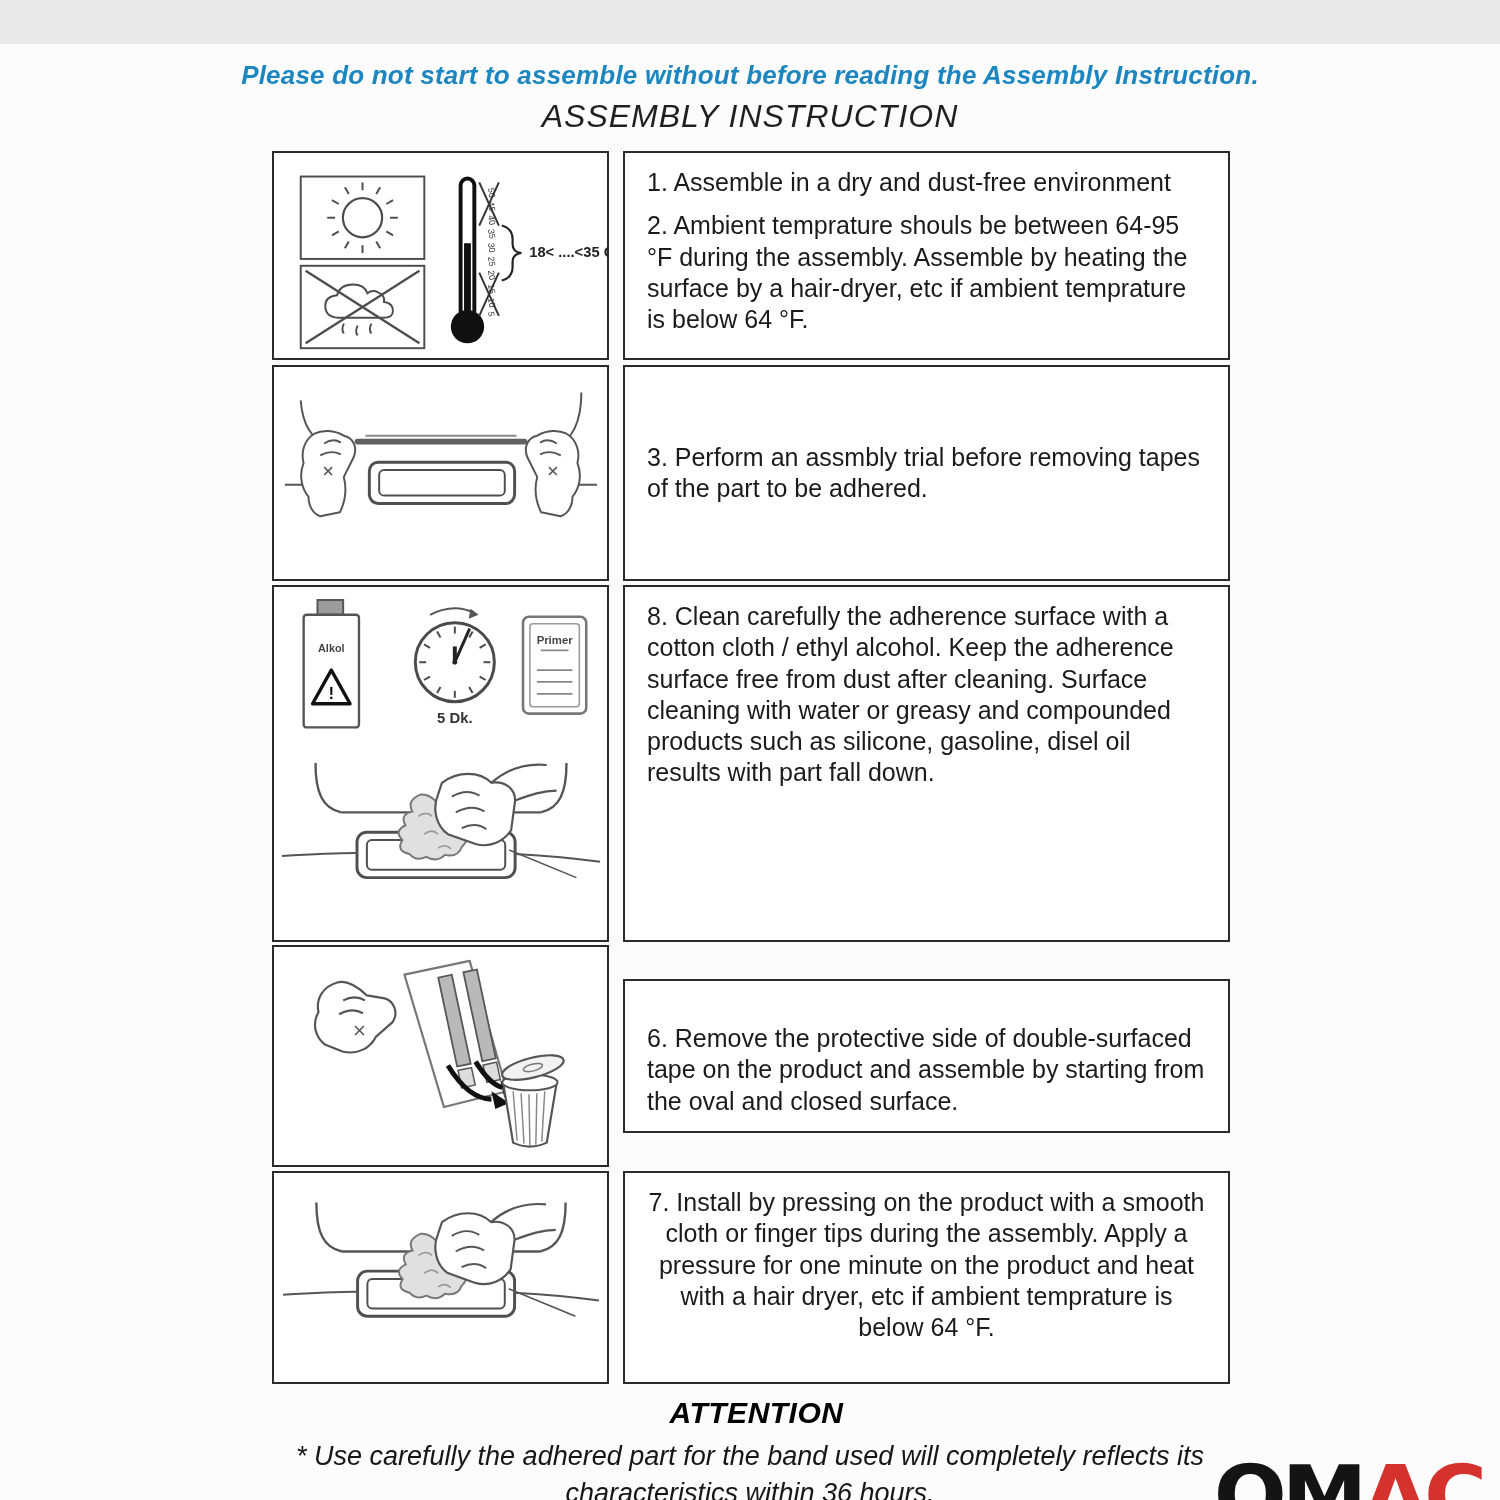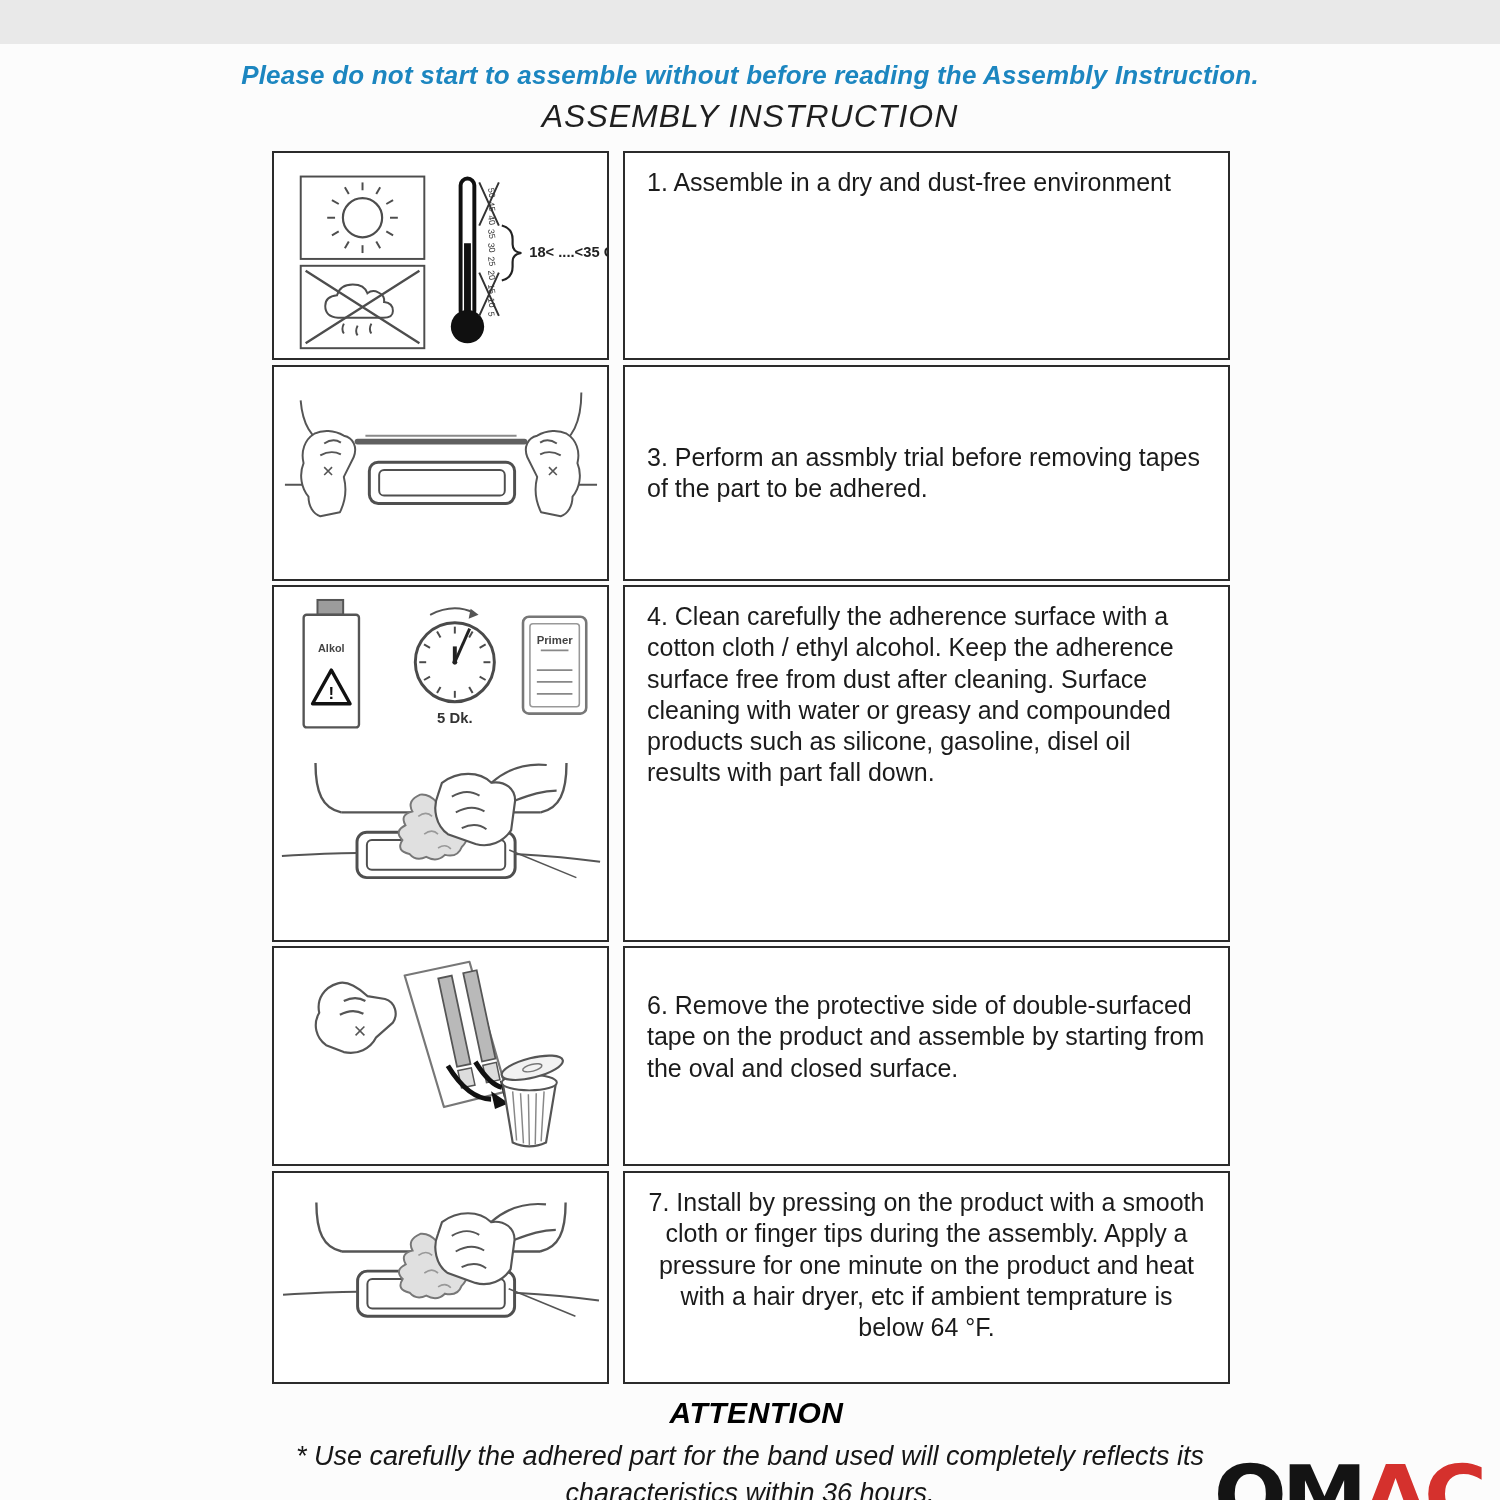--- a/index.html
+++ b/index.html
@@ -92,20 +92,21 @@
           <text x="217" y="148" transform="rotate(82 217 148)">10</text>
           <text x="217" y="162" transform="rotate(82 217 162)">5</text>
         </g>
         <path d="M208,30 L228,74 M228,30 L208,74 M208,122 L228,166 M228,122 L208,166" stroke="#333" stroke-width="2" fill="none"></path>
         <path d="M231,74 q11,3 11,14 l0,5 q0,8 9,9 q-9,1 -9,9 l0,5 q0,11 -11,14" stroke="#222" stroke-width="2.2" fill="none"></path>
         <text x="259" y="106" font-size="15" font-weight="bold" fill="#222">18&lt; ....&lt;35 C</text>
       </svg>
     </div>
     <div class="box textbox">
       <p>1. Assemble in a dry and dust-free environment</p>
+      <p>2. Ambient temprature shouls be between 64-95 °F during the assembly. Assemble by heating the surface by a hair-dryer, etc if ambient temprature is below 64 °F.</p>
     </div>
   </div>
 
   <div class="row" style="top:321px;height:216px;">
     <div class="box illus">
       <svg viewBox="0 0 337 216">
         <path d="M26,34 C28,58 36,72 54,82 M312,26 C312,56 303,74 284,84" stroke="#555" stroke-width="2" fill="none"></path>
         <path d="M10,120 L42,120 M296,120 L328,120" stroke="#555" stroke-width="2" fill="none"></path>
         <line x1="84" y1="76" x2="254" y2="76" stroke="#606060" stroke-width="6" stroke-linecap="round"></line>
         <line x1="92" y1="70" x2="246" y2="70" stroke="#8a8a8a" stroke-width="2"></line>
@@ -176,25 +177,25 @@
           <path d="M238,114 L306,142" stroke="#555" stroke-width="1.6" fill="none"></path>
           <path d="M148,58 q-14,6 -8,17 q-13,3 -7,14 q-12,6 -3,15 q-7,11 7,14 q7,8 17,3 q11,6 19,-2 q13,3 17,-8 q10,-10 2,-19 q6,-13 -6,-18 q-9,-11 -21,-8 q-8,-9 -17,-8 Z" fill="#e0e0e0" stroke="#777" stroke-width="2"></path>
           <path d="M146,80 q8,-6 14,0 M152,98 q8,-6 14,0 M166,112 q8,-5 13,1" stroke="#999" stroke-width="1.6" fill="none"></path>
           <path d="M170,46 C186,34 208,34 220,46 C234,44 244,52 244,64 L240,94 C232,106 218,112 204,108 L176,98 C164,90 160,72 166,58 Z" fill="#fff" stroke="#555" stroke-width="2.2"></path>
           <path d="M180,60 q15,-9 28,-1 M184,76 q16,-9 29,-1 M190,92 q14,-7 25,1" stroke="#555" stroke-width="2" fill="none"></path>
           <path d="M220,46 C236,32 256,26 276,28 M244,64 C260,58 272,54 286,54" stroke="#555" stroke-width="2.2" fill="none"></path>
         </g>
       </svg>
     </div>
     <div class="box textbox">
-      <p>4. Clean carefully the adherence surface with a cotton cloth / ethyl alcohol. Keep the adherence surface free from dust after cleaning. Surface cleaning with water or greasy and compounded products such as silicone, gasoline, disel oil results with part fall down.</p>
-    </div>
-  </div>
-
-  <div class="row" style="top:902px;height:220px;">
+      <p>8. Clean carefully the adherence surface with a cotton cloth / ethyl alcohol. Keep the adherence surface free from dust after cleaning. Surface cleaning with water or greasy and compounded products such as silicone, gasoline, disel oil results with part fall down.</p>
+    </div>
+  </div>
+
+  <div class="row" style="top:902px;height:220px;align-items:center;">
     <div class="box illus">
       <svg viewBox="0 0 337 220">
         <g fill="#fff" stroke="#555" stroke-width="2.2" stroke-linejoin="round">
           <path d="M64,36 C50,40 42,52 45,66 C38,78 42,92 52,99 L70,106 C84,109 97,103 103,91 L120,76 C126,67 122,55 112,52 L94,49 C86,41 74,33 64,36 Z"></path>
           <path d="M70,54 q12,-6 22,0 M66,68 q13,-7 24,-1" fill="none"></path>
           <path d="M82,80 l9,9 M91,80 l-9,9" fill="none" stroke-width="1.6"></path>
         </g>
         <path d="M132,28 L198,14 L236,146 L172,162 Z" fill="none" stroke="#777" stroke-width="2.2" stroke-linejoin="round"></path>
         <g transform="rotate(-12 195 75)">
           <rect x="176" y="26" width="14" height="92" fill="#b9b9b9" stroke="#555" stroke-width="1.8"></rect>

